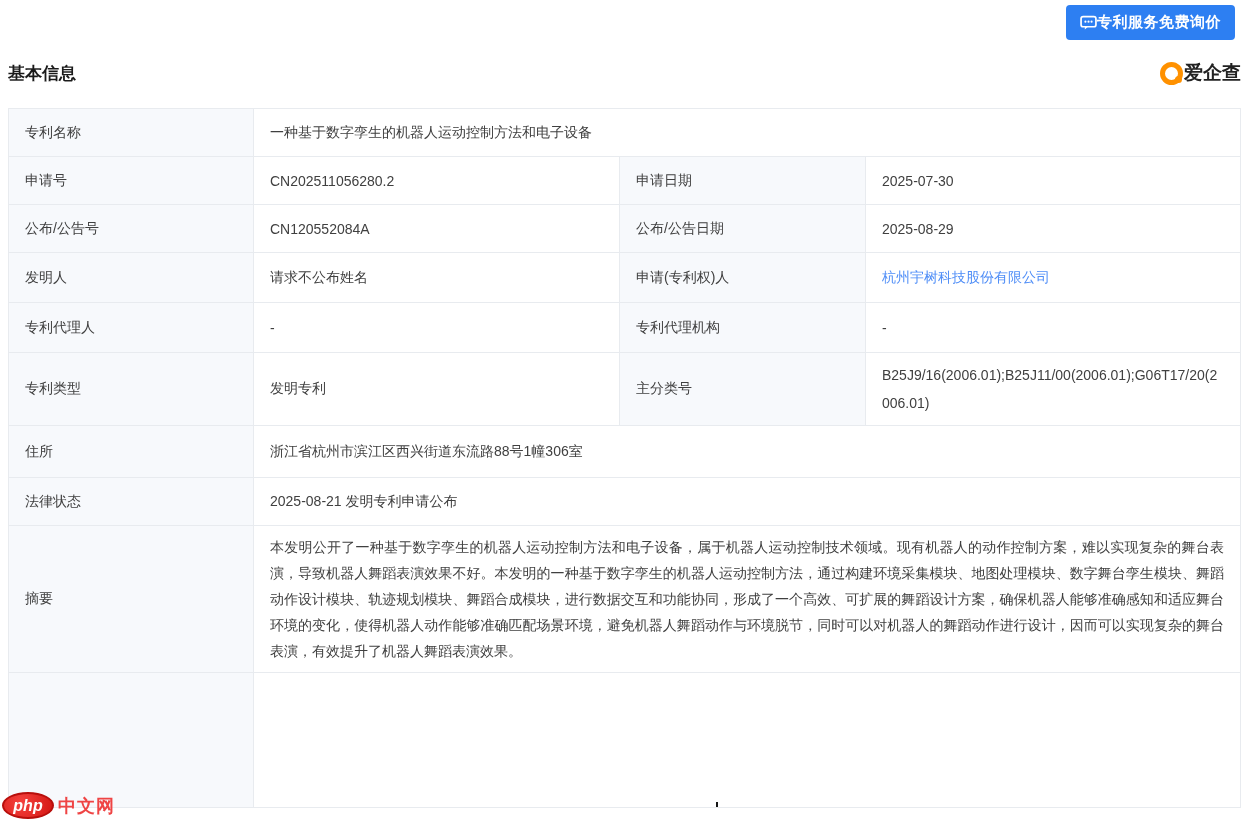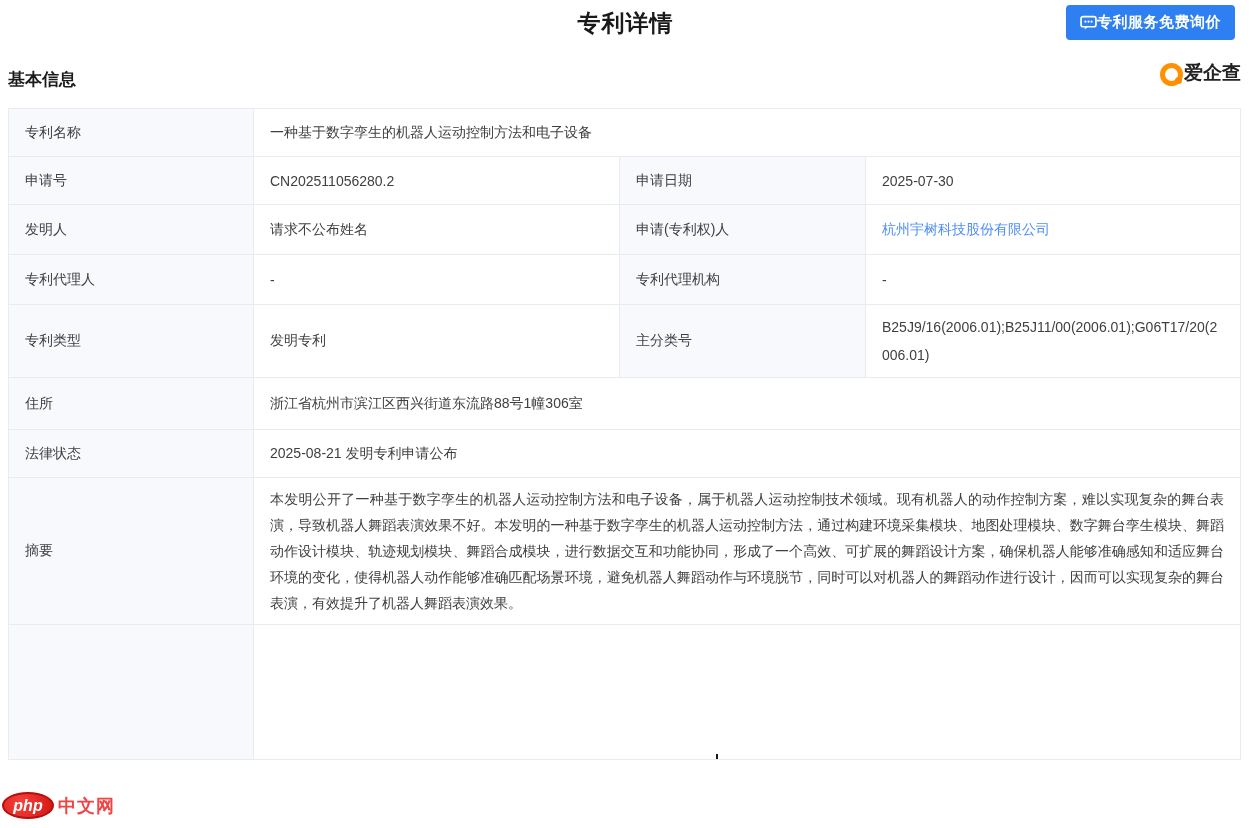--- a/index.html
+++ b/index.html
@@ -8,24 +8,24 @@
   .stage { position: relative; width: 1251px; height: 828px; background: #fff; }
 
   
   .page-title { position: absolute; top: 8px; left: 0; right: 0; text-align: center;
     font-size: 23px; font-weight: bold; color: #1a1a1a; letter-spacing: 1px; }
   .inquiry-btn { position: absolute; top: 5px; right: 16px; height: 35px;
     background: #2d7ff2; color: #fff; border: none; border-radius: 4px;
     font-size: 15px; font-weight: bold; padding: 0 14px; display: flex;
     align-items: center; cursor: pointer;
     font-family: "Liberation Sans", sans-serif; letter-spacing: 0.5px; }
-  .section-title { position: absolute; top: 68px; left: 8px; font-size: 17px;
+  .section-title { position: absolute; top: 62px; left: 8px; font-size: 17px;
     font-weight: bold; color: #1a1a1a; }
   .brand { position: absolute; top: 60px; right: 10px; display: flex;
-    align-items: flex-end; gap: 1px; cursor: pointer; }
+    align-items: center; gap: 1px; cursor: pointer; }
   .aqc-ring { width: 23px; height: 23px; border-radius: 50%;
     border: 5px solid #ff9100; position: relative; background: #fff; }
   .aqc-ring::after { content: ""; position: absolute; right: -4px; bottom: -3px;
     width: 7px; height: 7px; border-radius: 50%; background: #ff9100; }
   .brand-name { font-size: 19px; font-weight: bold; color: #222; }
 
   
   table.info { position: absolute; top: 108px; left: 8px; width: 1232px;
     border-collapse: collapse; table-layout: fixed; }
   table.info td { border: 1px solid #e8ebef; font-size: 14px; color: #404040;
@@ -59,21 +59,20 @@
     display: flex; align-items: center; justify-content: center;
     border: 2px solid #b80f0c; }
   .wm-text { font-size: 18px; font-weight: 800; 
     color: #ef4444; letter-spacing: 1px; }
 </style>
 </head>
 <body>
 
 <div class="stage">
 
-  <div class="page-title">专利详情</div>
 
   <button class="inquiry-btn">
     <span style="display:flex;align-items:center;">
       <svg width="17" height="17" viewBox="0 0 16 16">
         <rect x="1" y="2.5" width="14" height="9.5" rx="2" fill="none" stroke="#fff" stroke-width="1.6"></rect>
         <path d="M4.5 11.5 L4.5 14.5 L8 11.5 Z" fill="#fff"></path>
         <circle cx="5.1" cy="7.2" r="1" fill="#fff"></circle>
         <circle cx="8" cy="7.2" r="1" fill="#fff"></circle>
         <circle cx="10.9" cy="7.2" r="1" fill="#fff"></circle>
       </svg>
@@ -102,20 +101,26 @@
       <td class="val" colspan="3">一种基于数字孪生的机器人运动控制方法和电子设备</td>
     </tr>
 
     <tr class="h55">
       <td class="lbl">申请号</td>
       <td class="val">CN202511056280.2</td>
       <td class="lbl">申请日期</td>
       <td class="val">2025-07-30</td>
     </tr>
 
+    <tr class="h55">
+      <td class="lbl">公布/公告号</td>
+      <td class="val">CN120552084A</td>
+      <td class="lbl">公布/公告日期</td>
+      <td class="val">2025-08-29</td>
+    </tr>
 
     <tr class="h50">
       <td class="lbl">发明人</td>
       <td class="val">请求不公布姓名</td>
       <td class="lbl">申请(专利权)人</td>
       <td class="val">
         <a class="link">杭州宇树科技股份有限公司</a>
       </td>
     </tr>
 

